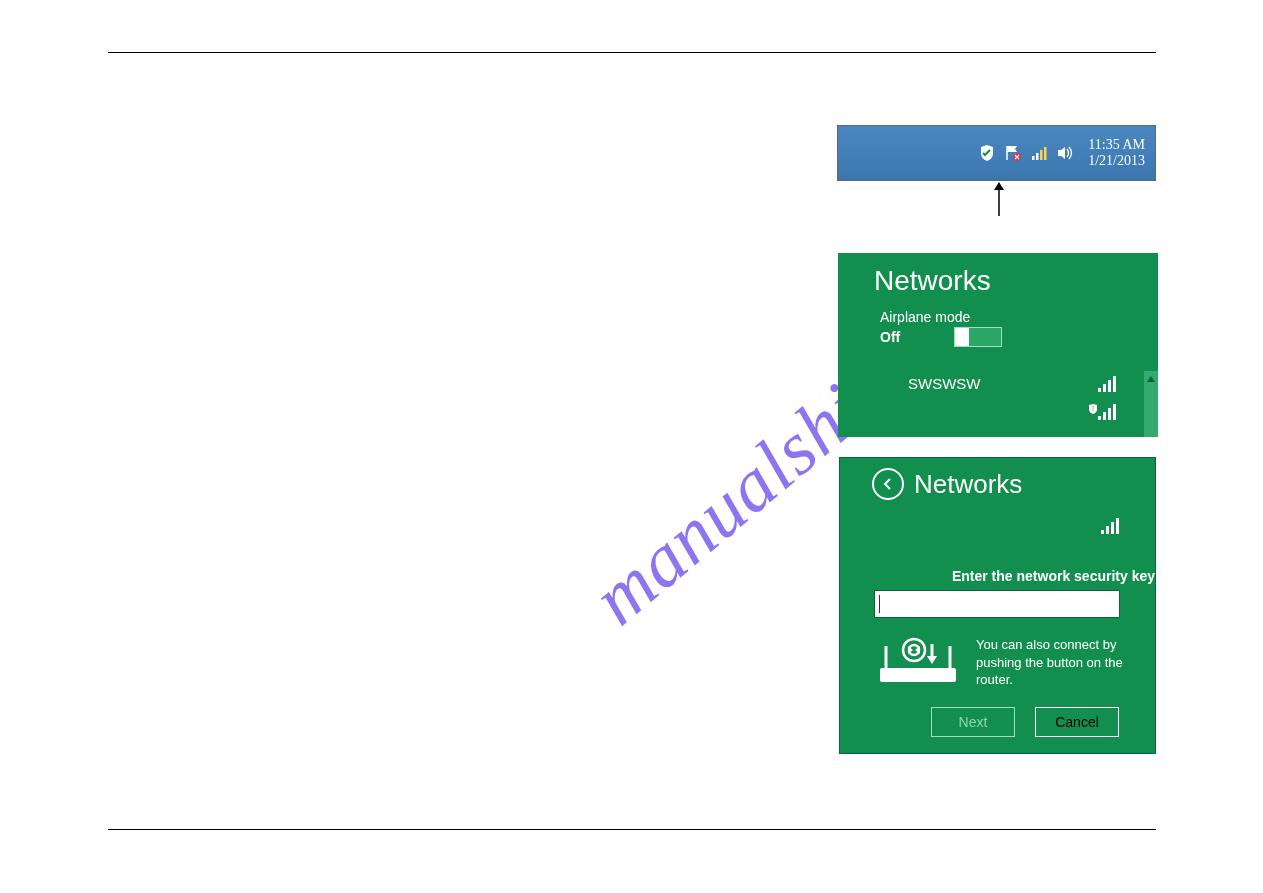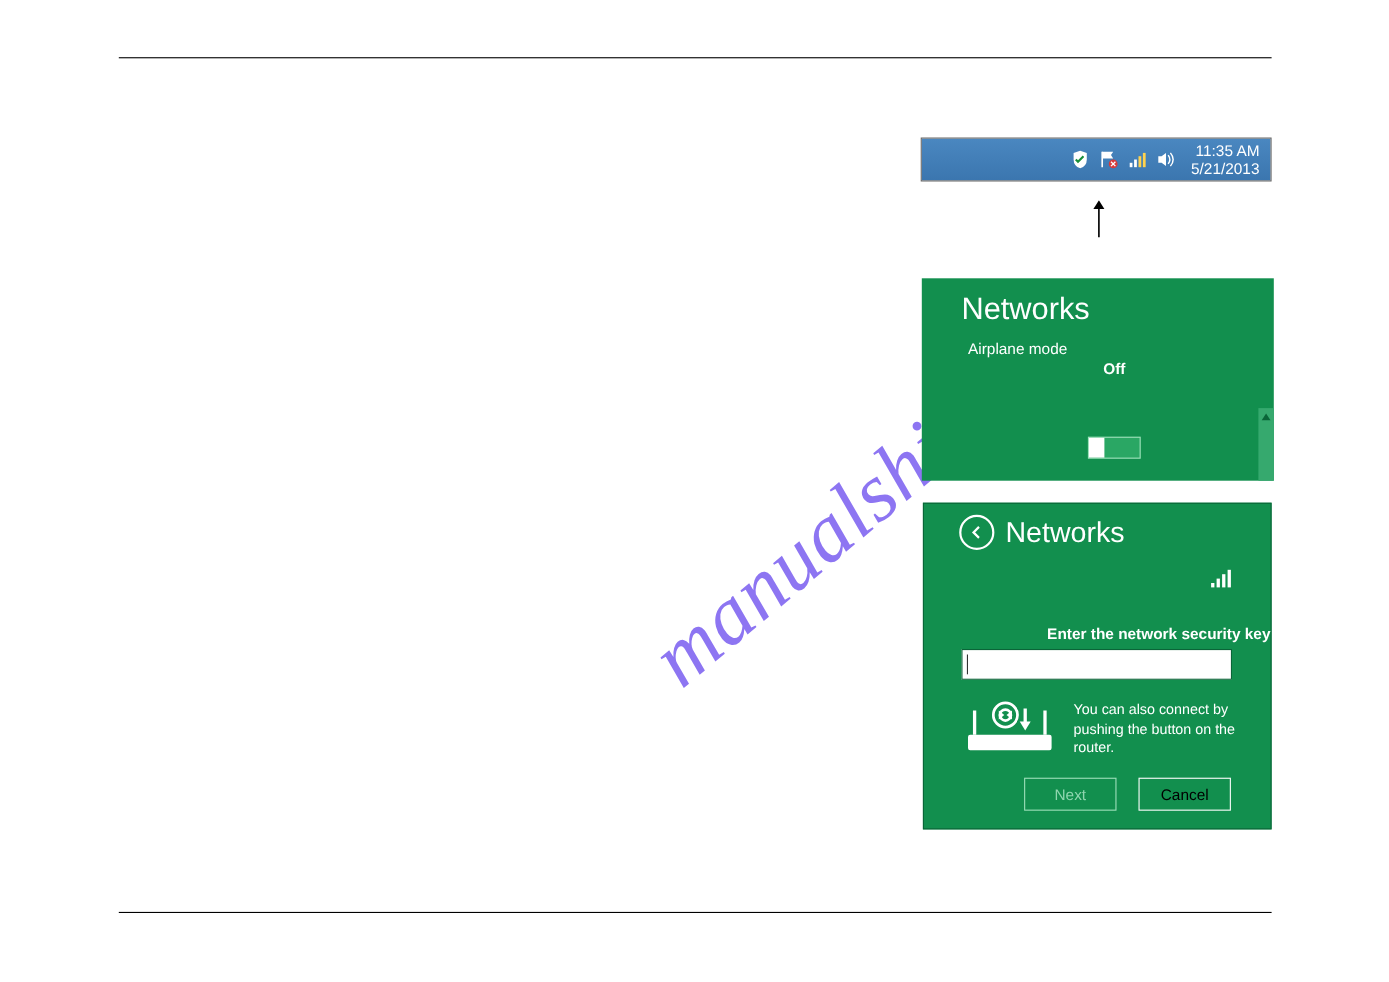--- a/index.html
+++ b/index.html
@@ -38,30 +38,31 @@
     pointer-events: none;
     letter-spacing: 1px;
   }
 
   
   .tray {
     position: absolute;
     left: 837px;
     top: 125px;
     width: 319px;
-    height: 40px;
+    height: 56px;
     background: linear-gradient(#4a87c0, #3b76af);
     border: 1px solid #666;
     display: flex;
     align-items: center;
     justify-content: flex-end;
     padding: 0 10px 0 0;
     color: #fff;
     font-size: 14px;
     box-sizing: border-box;
+    font-family: Liberation Serif, serif;
   }
   .tray .icons {
     display: flex;
     align-items: center;
     gap: 8px;
     margin-right: 14px;
   }
   .tray .clock {
     text-align: right;
     line-height: 1.15;
@@ -106,21 +107,20 @@
   .panel1 .airplane-block {
     padding: 6px 12px 0 42px;
     font-size: 14px;
   }
   .panel1 .airplane-row {
     display: flex;
     align-items: center;
     gap: 54px;
     margin-top: 2px;
     font-weight: 600;
-    flex-direction: column;
   }
   .toggle {
     width: 46px;
     height: 18px;
     background: #2aa764;
     border: 1px solid #9ee0bb;
     position: relative;
   }
   .toggle .knob {
     position: absolute;
@@ -128,20 +128,21 @@
     width: 14px; height: 100%;
     background: #fff;
   }
   .panel1 .net-row {
     display: flex;
     align-items: center;
     justify-content: space-between;
     padding: 0 42px;
     margin-top: 28px;
     font-size: 15px;
+    margin-left: 28px;
   }
   .bars {
     display: inline-flex;
     align-items: flex-end;
     gap: 2px;
     height: 14px;
   }
   .bars span {
     width: 3px;
     background: #fff;
@@ -297,21 +298,21 @@
     <span class="tray-icon">
       <svg viewBox="0 0 18 18">
           <path d="M2 6 h3 l4 -3 v12 l-4 -3 h-3 z" fill="#fff"></path>
           <path d="M11 5 q3 4 0 8" stroke="#fff" stroke-width="1.3" fill="none"></path>
           <path d="M13 3 q5 6 0 12" stroke="#fff" stroke-width="1.3" fill="none"></path>
         </svg>
     </span>
   </div>
   <div class="clock">
     <div>11:35 AM</div>
-    <div>5/21/2013</div>
+    <div>1/21/2013</div>
   </div>
 </div>
 
 <div class="arrow-up">
   <svg viewBox="0 0 14 34">
       <line x1="7" y1="34" x2="7" y2="3" stroke="#000" stroke-width="1.5"></line>
       <polygon points="7,0 2,8 12,8" fill="#000"></polygon>
     </svg>
 </div>
 

